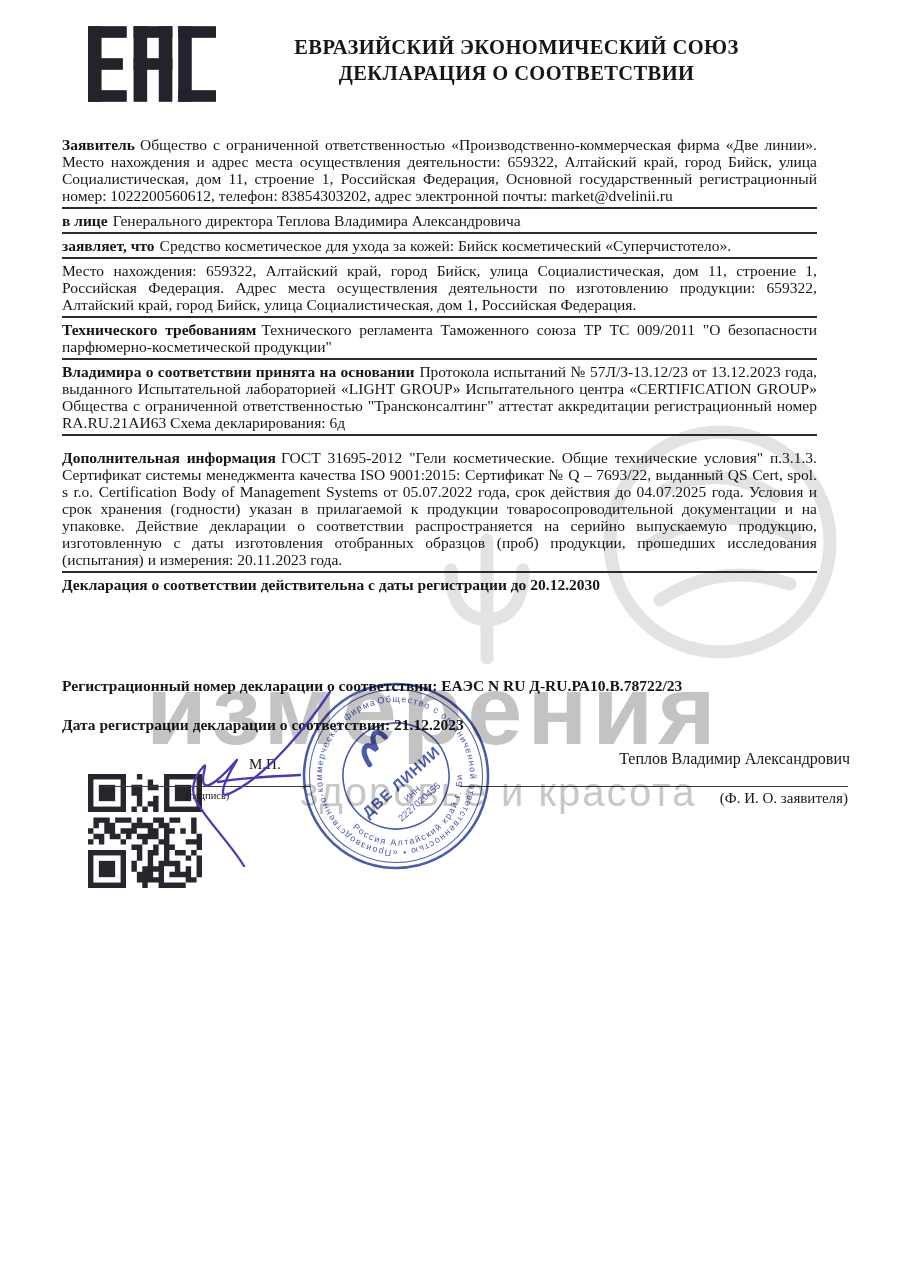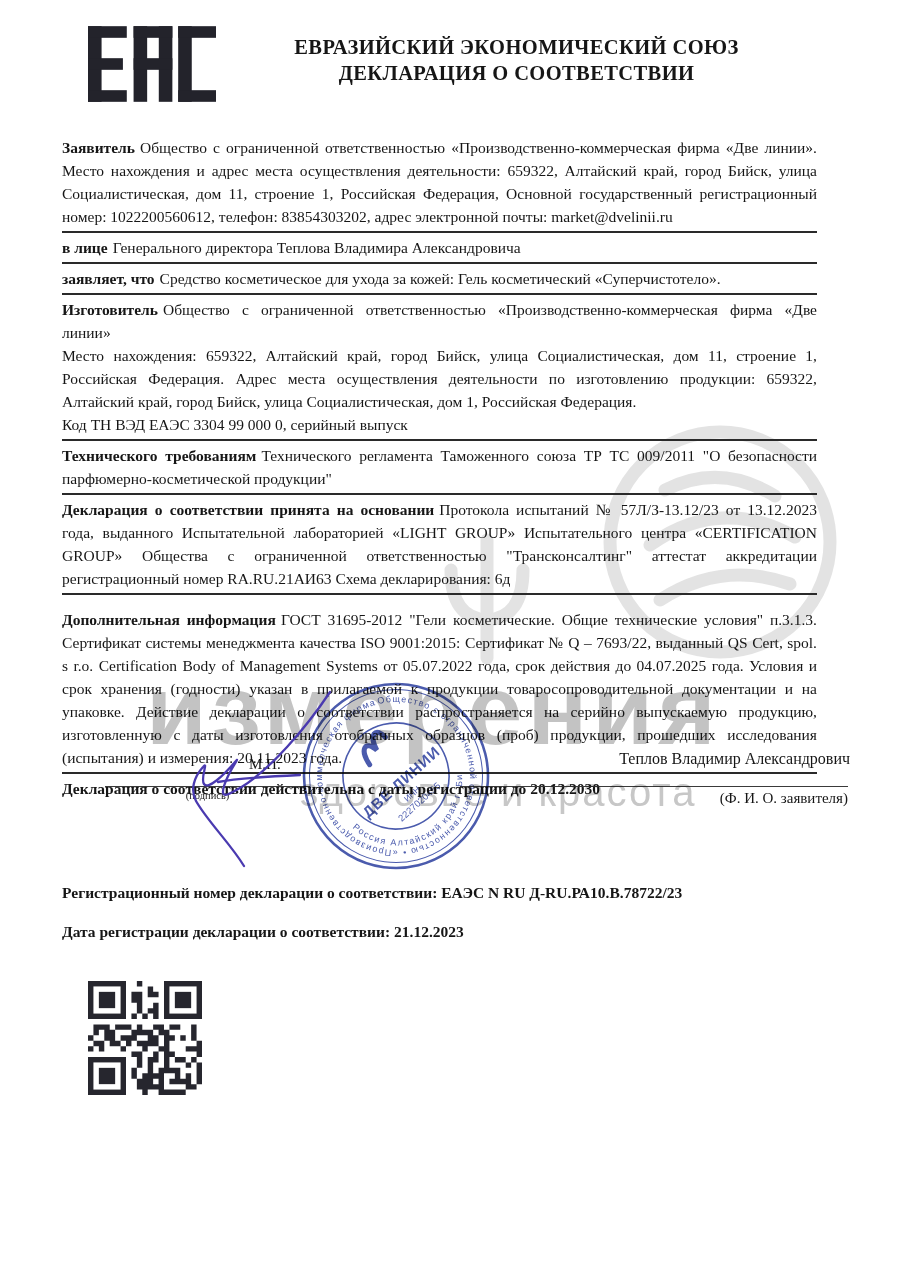--- a/index.html
+++ b/index.html
@@ -3,21 +3,21 @@
 <meta charset="utf-8">
 <style>
   html,body{margin:0;padding:0;background:#ffffff;}
   .page{position:relative;width:872px;height:1273px;background:#fff;overflow:hidden;
         font-family:"Liberation Serif",serif;color:#161616;}
   .content{position:absolute;inset:0;padding:25px 55px 0 62px;z-index:2;}
   .hdr{display:flex;align-items:flex-start;}
   .eac{width:128px;height:78px;flex:0 0 auto;margin-left:26px;}
   .title{flex:1;text-align:center;font-weight:bold;font-size:20.5px;line-height:26px;
          padding-top:9px;letter-spacing:.4px;}
-  .sec{font-size:15.5px;line-height:23px;text-align:justify;padding:3px 0 3px;margin:0;}
+  .sec{font-size:15.5px;line-height:17px;text-align:justify;padding:3px 0 3px;margin:0;}
   .rule{border-bottom:2px solid #2a2a2a;}
   .top-rule{border-top:2px solid #2a2a2a;}
   b.lbl{margin-right:5px;}
   .mt26{margin-top:26px;}
   .mt10{margin-top:10px;}
   .bold{font-weight:bold;}
   .sig-space{position:relative;height:78px;}
   .reg{font-size:15.5px;line-height:19px;font-weight:bold;margin:0;padding:2px 0;}
   .reg.date{margin-top:16px;}
   .qr-wrap{margin:38px 0 0 26px;width:114px;height:114px;}
@@ -81,31 +81,29 @@
       <div class="title">
         <div>ЕВРАЗИЙСКИЙ ЭКОНОМИЧЕСКИЙ СОЮЗ</div>
         <div>ДЕКЛАРАЦИЯ О СООТВЕТСТВИИ</div>
       </div>
     </div>
 
     <p class="sec rule mt26"><b class="lbl">Заявитель</b><span>Общество с ограниченной ответственностью «Производственно-коммерческая фирма «Две линии». Место нахождения и адрес места осуществления деятельности: 659322, Алтайский край, город Бийск, улица Социалистическая, дом 11, строение 1, Российская Федерация, Основной государственный регистрационный номер: 1022200560612, телефон: 83854303202, адрес электронной почты: market@dvelinii.ru</span></p>
 
     <p class="sec rule"><b class="lbl">в лице</b><span>Генерального директора Теплова Владимира Александровича</span></p>
 
-    <p class="sec rule"><b class="lbl">заявляет, что</b><span>Средство косметическое для ухода за кожей: Гель косметический «Суперчистотело».</span></p>
+    <p class="sec rule"><b class="lbl">заявляет, что</b><span>Средство косметическое для ухода за кожей: Бийск косметический «Суперчистотело».</span></p>
 
     <div class="sec rule">
-      <div><b class="lbl">Изготовитель</b><span>Общество с ограниченной ответственностью «Производственно-коммерческая фирма «Две линии»</span></div>
       <div>Место нахождения: 659322, Алтайский край, город Бийск, улица Социалистическая, дом 11, строение 1, Российская Федерация. Адрес места осуществления деятельности по изготовлению продукции: 659322, Алтайский край, город Бийск, улица Социалистическая, дом 1, Российская Федерация.</div>
-      <div>Код ТН ВЭД ЕАЭС 3304 99 000 0, серийный выпуск</div>
     </div>
 
     <p class="sec rule"><b class="lbl">Технического требованиям</b><span>Технического регламента Таможенного союза ТР ТС 009/2011 "О безопасности парфюмерно-косметической продукции"</span></p>
 
-    <p class="sec rule"><b class="lbl">Декларация о соответствии принята на основании</b><span>Протокола испытаний № 57Л/З-13.12/23 от 13.12.2023 года, выданного Испытательной лабораторией «LIGHT GROUP» Испытательного центра «CERTIFICATION GROUP» Общества с ограниченной ответственностью "Трансконсалтинг" аттестат аккредитации регистрационный номер RA.RU.21АИ63 Схема декларирования: 6д</span></p>
+    <p class="sec rule"><b class="lbl">Владимира о соответствии принята на основании</b><span>Протокола испытаний № 57Л/З-13.12/23 от 13.12.2023 года, выданного Испытательной лабораторией «LIGHT GROUP» Испытательного центра «CERTIFICATION GROUP» Общества с ограниченной ответственностью "Трансконсалтинг" аттестат аккредитации регистрационный номер RA.RU.21АИ63 Схема декларирования: 6д</span></p>
 
     <p class="sec mt10"><b class="lbl">Дополнительная информация</b><span>ГОСТ 31695-2012 "Гели косметические. Общие технические условия" п.3.1.3. Сертификат системы менеджмента качества ISO 9001:2015: Сертификат № Q – 7693/22, выданный QS Cert, spol. s r.o. Certification Body of Management Systems от 05.07.2022 года, срок действия до 04.07.2025 года. Условия и срок хранения (годности) указан в прилагаемой к продукции товаросопроводительной документации и на упаковке. Действие декларации о соответствии распространяется на серийно выпускаемую продукцию, изготовленную с даты изготовления отобранных образцов (проб) продукции, прошедших исследования (испытания) и измерения: 20.11.2023 года.</span></p>
 
     <p class="sec top-rule bold"><span>Декларация о соответствии действительна с даты регистрации до</span> <span>20.12.2030</span></p>
 
     <div class="sig-space"></div>
 
     <p class="reg"><span>Регистрационный номер декларации о соответствии:</span> <span>ЕАЭС N RU Д-RU.РА10.В.78722/23</span></p>
 
     <p class="reg date"><span>Дата регистрации декларации о соответствии:</span> <span>21.12.2023</span></p>

